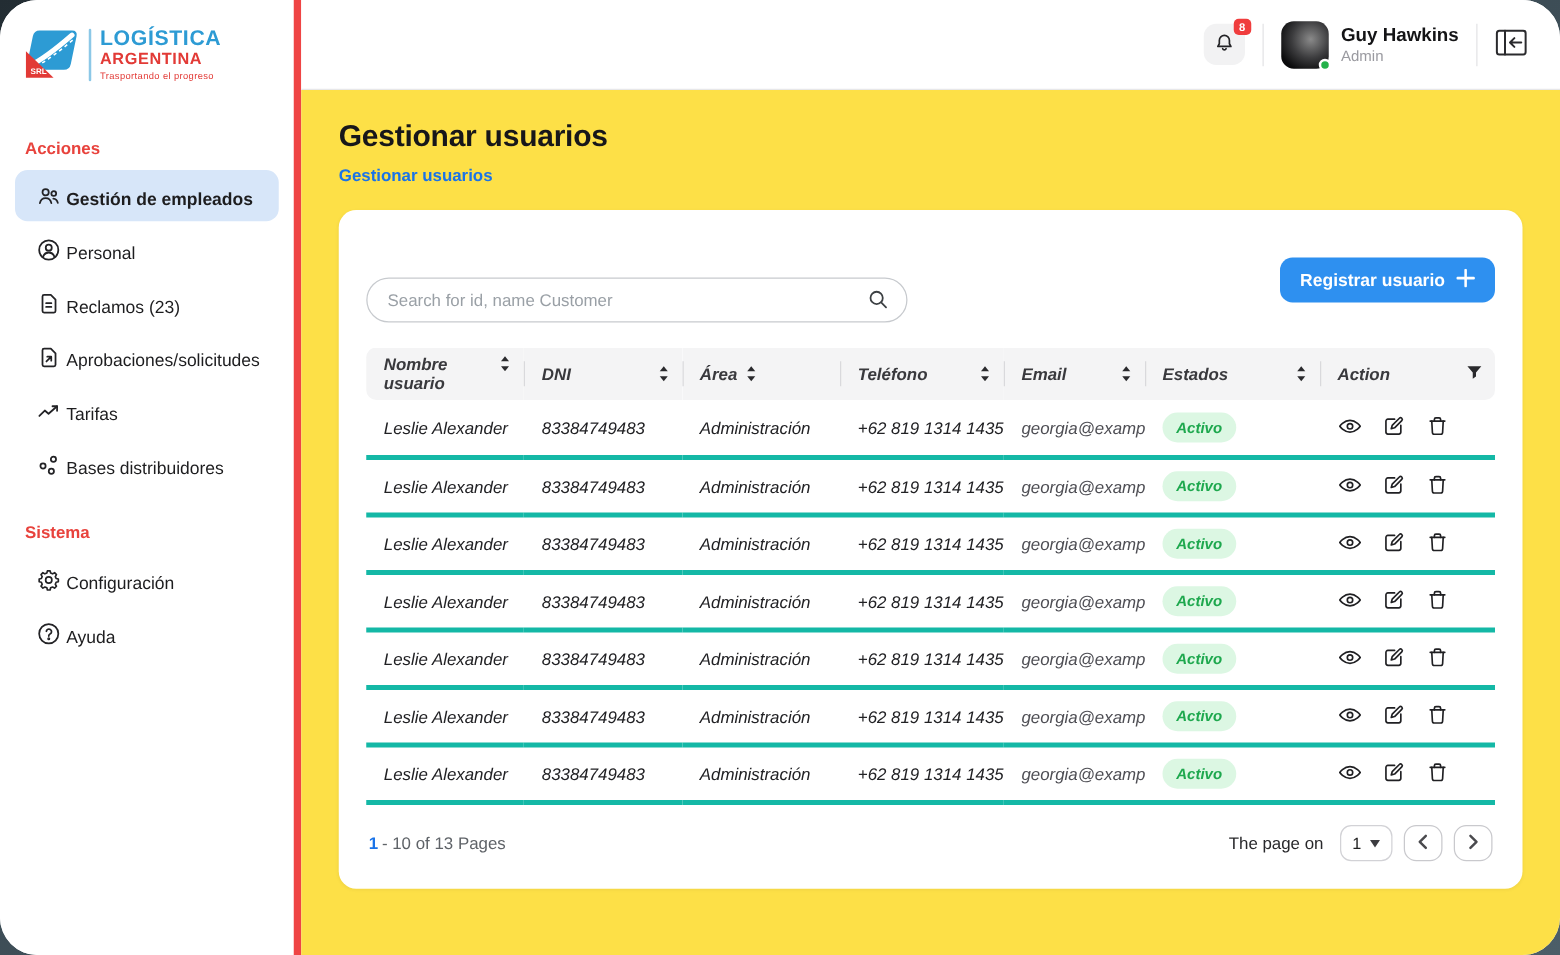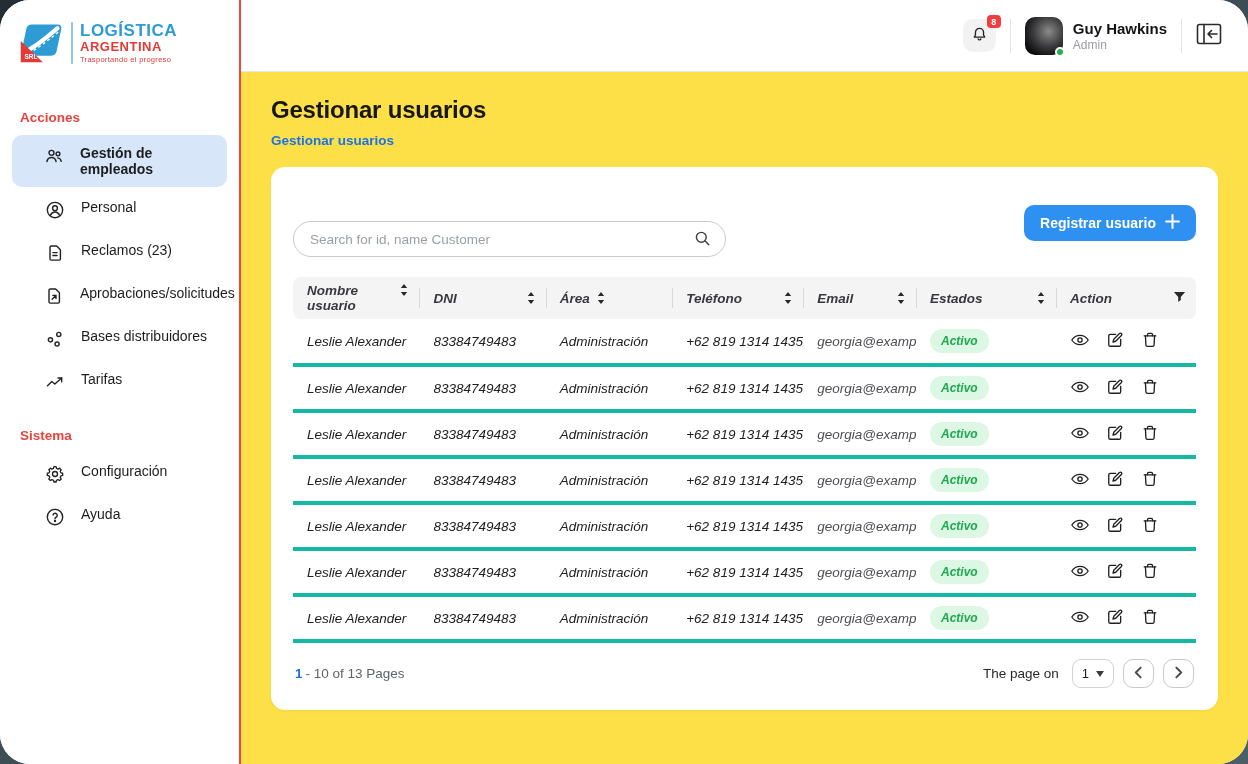--- a/index.html
+++ b/index.html
@@ -5,29 +5,29 @@
   * { margin:0; padding:0; box-sizing:border-box; }
   html,body { width:1248px; height:764px; }
   body {
     font-family:"Liberation Sans", sans-serif;
     background:linear-gradient(150deg,#232d33 0%,#3c4c55 45%,#4c5e68 100%);
     position:relative; overflow:hidden;
   }
   .app { position:absolute; inset:0; border-radius:30px; overflow:hidden; background:#fff; display:flex; }
 
   
-  .sidebar { width:241px; flex-shrink:0; background:#fff; border-right:2px solid #ef4444; padding-top:14px; }
+  .sidebar { width:241px; flex-shrink:0; background:#fff; border-right:6px solid #ef4444; padding-top:14px; }
   .logo { display:flex; align-items:center; gap:7px; padding:4px 14px 10px 18px; }
   .logo-text .l1 { font-size:17px; font-weight:800; letter-spacing:.5px; color:var(--logoBlue,#2d9bd4); line-height:1.05; }
   .logo-text .l2 { font-size:13px; font-weight:800; letter-spacing:.5px; color:var(--logoRed,#e23a36); line-height:1.05; }
   .logo-text .tag { font-size:7.5px; color:var(--logoRed,#e23a36); margin-top:2px; letter-spacing:.3px; }
   .logo-sep { width:2px; height:42px; background:var(--logoBlue,#2d9bd4); opacity:.55; border-radius:2px; }
   .section-label { color:var(--danger,#e8433d); font-size:13.5px; font-weight:700; padding:0 20px; margin:26px 0 10px; }
   .section-label.first { margin-top:32px; }
-  .nav-item { display:flex; align-items:flex-start; gap:16px; margin:2px 12px; padding:10px 10px 10px 32px; border-radius:10px; cursor:pointer; }
+  .nav-item { display:flex; align-items:flex-end; gap:4px; margin:2px 12px; padding:10px 10px 10px 16px; border-radius:10px; cursor:pointer; }
   .nav-item.active { background:var(--activeItemBg,#d7e6f9); }
   .nav-item .nav-label { font-size:14px; color:#1d1d1f; }
   .nav-item.active .nav-label { font-weight:600; }
   .nav-ic { width:21px; height:21px; color:#232326; display:flex; align-items:center; justify-content:center; }
   .nav-ic svg { width:20px; height:20px; }
 
   
   .main { flex:1; display:flex; flex-direction:column; min-width:0; }
   .topbar { height:72px; background:#fff; border-bottom:1px solid #e7e7e9; display:flex; align-items:center; justify-content:flex-end; gap:14px; padding-right:26px; flex-shrink:0; }
   .bell-btn { width:33px; height:33px; border-radius:10px; background:#f2f2f3; border:none; position:relative; display:flex; align-items:center; justify-content:center; color:#232326; cursor:pointer; }
@@ -145,37 +145,37 @@
         <svg viewBox="0 0 24 24" fill="none" stroke="currentColor" stroke-width="1.7" stroke-linecap="round" stroke-linejoin="round">
           <path d="M7.5 3.5h6.5l4.5 4.5v11a1.5 1.5 0 0 1-1.5 1.5H7.5A1.5 1.5 0 0 1 6 19V5a1.5 1.5 0 0 1 1.5-1.5z"></path>
           <path d="M9.8 15.8l4.6-4.6M14.4 15v-3.8h-3.8"></path>
         </svg>
       </span>
       <span class="nav-label">Aprobaciones/solicitudes</span>
     </div>
 
     <div class="nav-item">
       <span class="nav-ic">
+        <svg viewBox="0 0 24 24" fill="none" stroke="currentColor" stroke-width="1.7" stroke-linecap="round" stroke-linejoin="round">
+          <path d="M3 16.5l5.2-5.2 3.6 3.1L20 7.2"></path>
+            <path d="M15.6 7.2H20v4.4"></path>
+        </svg>
+      </span>
+      <span class="nav-label">Tarifas</span>
+    </div>
+
+    <div class="nav-item">
+      <span class="nav-ic">
         <svg viewBox="0 0 24 24" fill="none" stroke="currentColor" stroke-width="1.7">
           <circle cx="16.5" cy="6.5" r="2.5"></circle>
             <circle cx="6.5" cy="13" r="2.5"></circle>
             <circle cx="14.5" cy="18" r="2.5"></circle>
         </svg>
       </span>
       <span class="nav-label">Bases distribuidores</span>
-    </div>
-
-    <div class="nav-item">
-      <span class="nav-ic">
-        <svg viewBox="0 0 24 24" fill="none" stroke="currentColor" stroke-width="1.7" stroke-linecap="round" stroke-linejoin="round">
-          <path d="M3 16.5l5.2-5.2 3.6 3.1L20 7.2"></path>
-            <path d="M15.6 7.2H20v4.4"></path>
-        </svg>
-      </span>
-      <span class="nav-label">Tarifas</span>
     </div>
 
     <div class="section-label">Sistema</div>
 
     <div class="nav-item">
       <span class="nav-ic">
         <svg viewBox="0 0 24 24" fill="none" stroke="currentColor" stroke-width="1.6" stroke-linejoin="round">
           <path d="M10.7 3.2h2.6l.5 2.1 1.9.8 1.9-1.1 1.8 1.8-1.1 1.9.8 1.9 2.1.5v2.6l-2.1.5-.8 1.9 1.1 1.9-1.8 1.8-1.9-1.1-1.9.8-.5 2.1h-2.6l-.5-2.1-1.9-.8-1.9 1.1-1.8-1.8 1.1-1.9-.8-1.9-2.1-.5v-2.6l2.1-.5.8-1.9-1.1-1.9 1.8-1.8 1.9 1.1 1.9-.8z"></path>
           <circle cx="12" cy="12" r="3"></circle>
         </svg>

